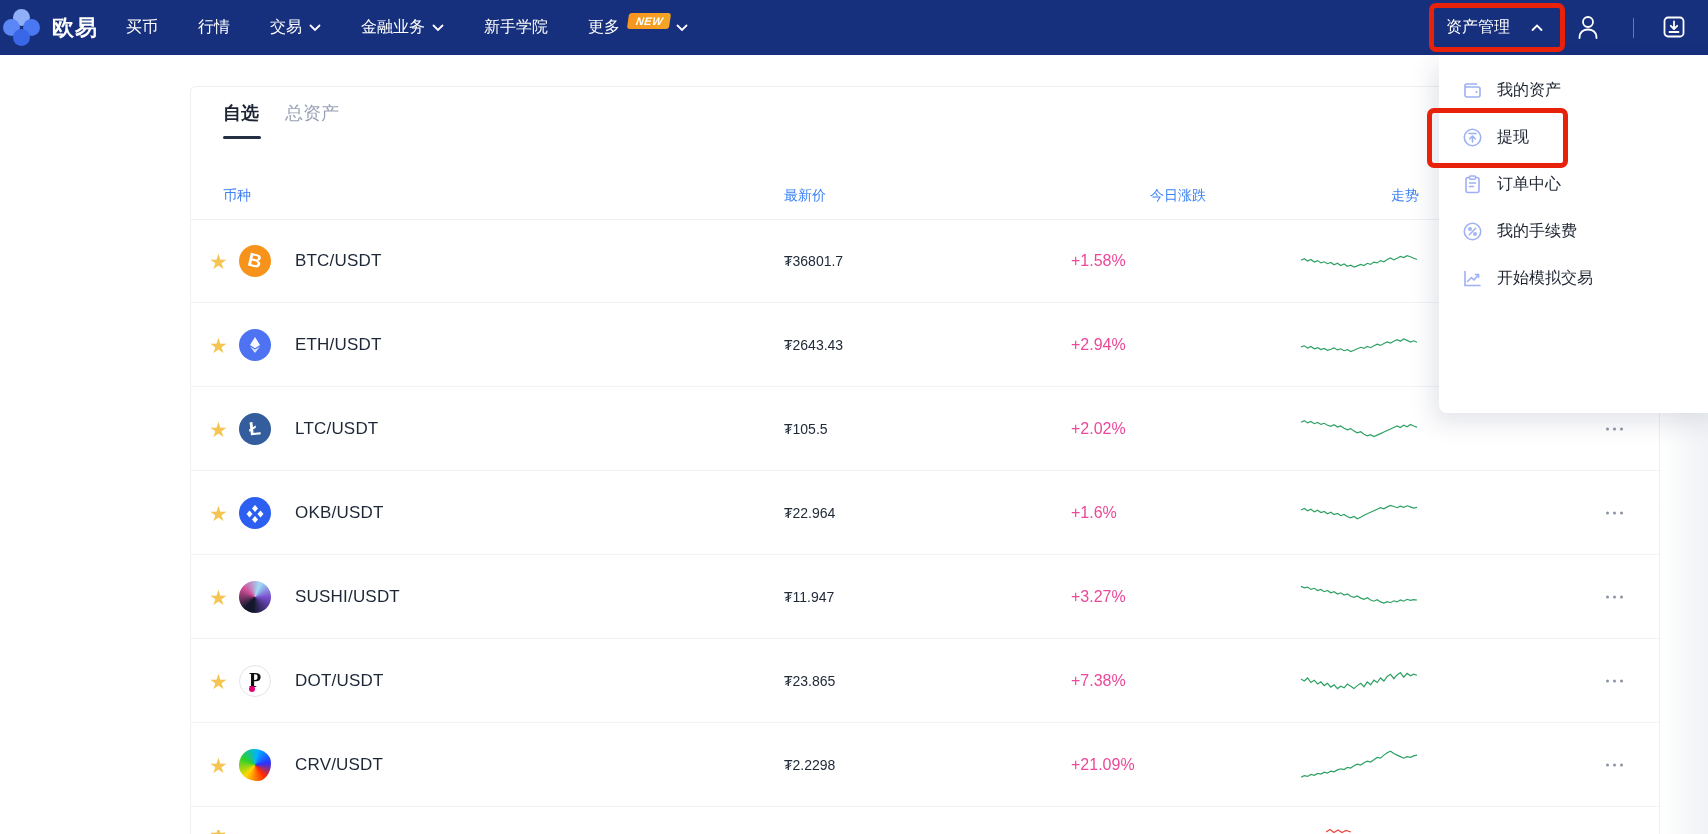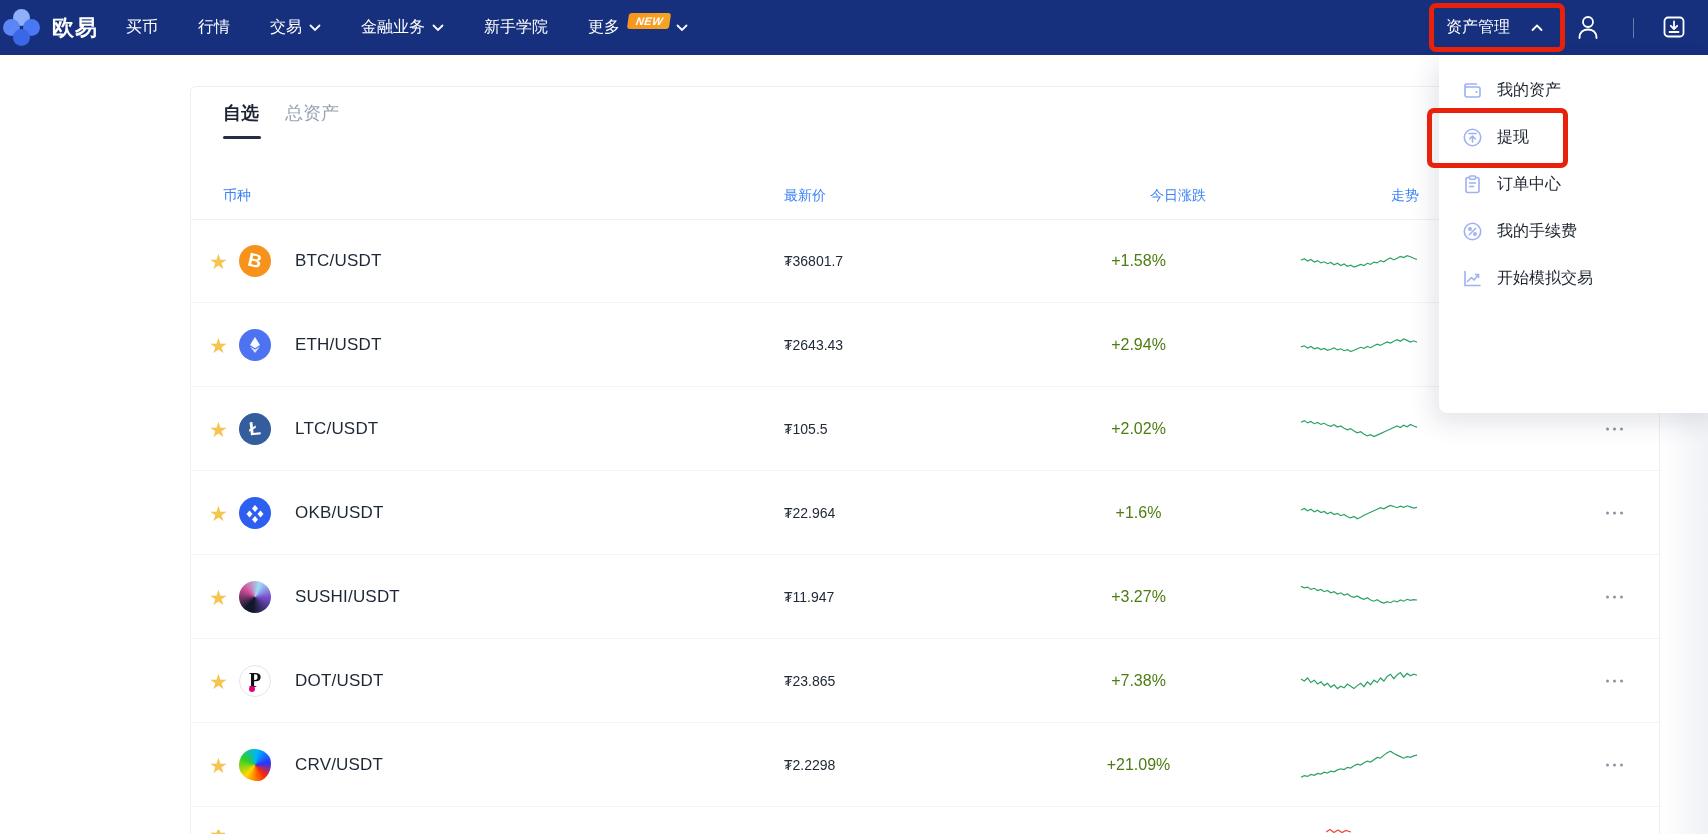--- a/index.html
+++ b/index.html
@@ -80,22 +80,22 @@
     cursor:pointer; }
   .star { position:absolute; left:18px; top:50%; transform:translateY(-50%);
     font-size:21px; color:#f4c550; cursor:pointer; line-height:1; }
   .coin-ic { position:absolute; left:48px; top:50%; transform:translateY(-50%);
     width:32px; height:32px; border-radius:50%; display:flex; align-items:center;
     justify-content:center; color:#fff; font-weight:bold; overflow:hidden; }
   .pair { position:absolute; left:104px; top:50%; transform:translateY(-50%);
     font-size:17px; color:#1d2736; font-weight:500; letter-spacing:.2px; }
   .price { position:absolute; left:593px; top:50%; transform:translateY(-50%);
     font-size:14px; color:#212a39; }
-  .chg { position:absolute; left:880px; width:135px; text-align:center; top:50%;
-    transform:translateY(-50%); font-size:16px; color:#4d7c0f; }
+  .chg { position:absolute; left:880px; width:135px; text-align:left; top:50%;
+    transform:translateY(-50%); font-size:16px; color:#ec4899; }
   .spark { position:absolute; left:1108px; top:50%; transform:translateY(-50%);
     width:120px; height:46px; }
   .more { position:absolute; left:1413px; top:50%; transform:translateY(-50%);
     display:flex; gap:4px; cursor:pointer; padding:6px 2px; }
   .more i { width:3px; height:3px; border-radius:50%; background:#8b93a4; display:block; }
 
   
   .ic-btc { background:#f7931a; } .ic-btc span{ transform:rotate(13deg); font-size:19px; }
   .ic-eth { background:#4d73f2; font-size:15px; }
   .ic-ltc { background:#345d9d; } .ic-ltc span{ font-size:19px; transform:rotate(-6deg); }

